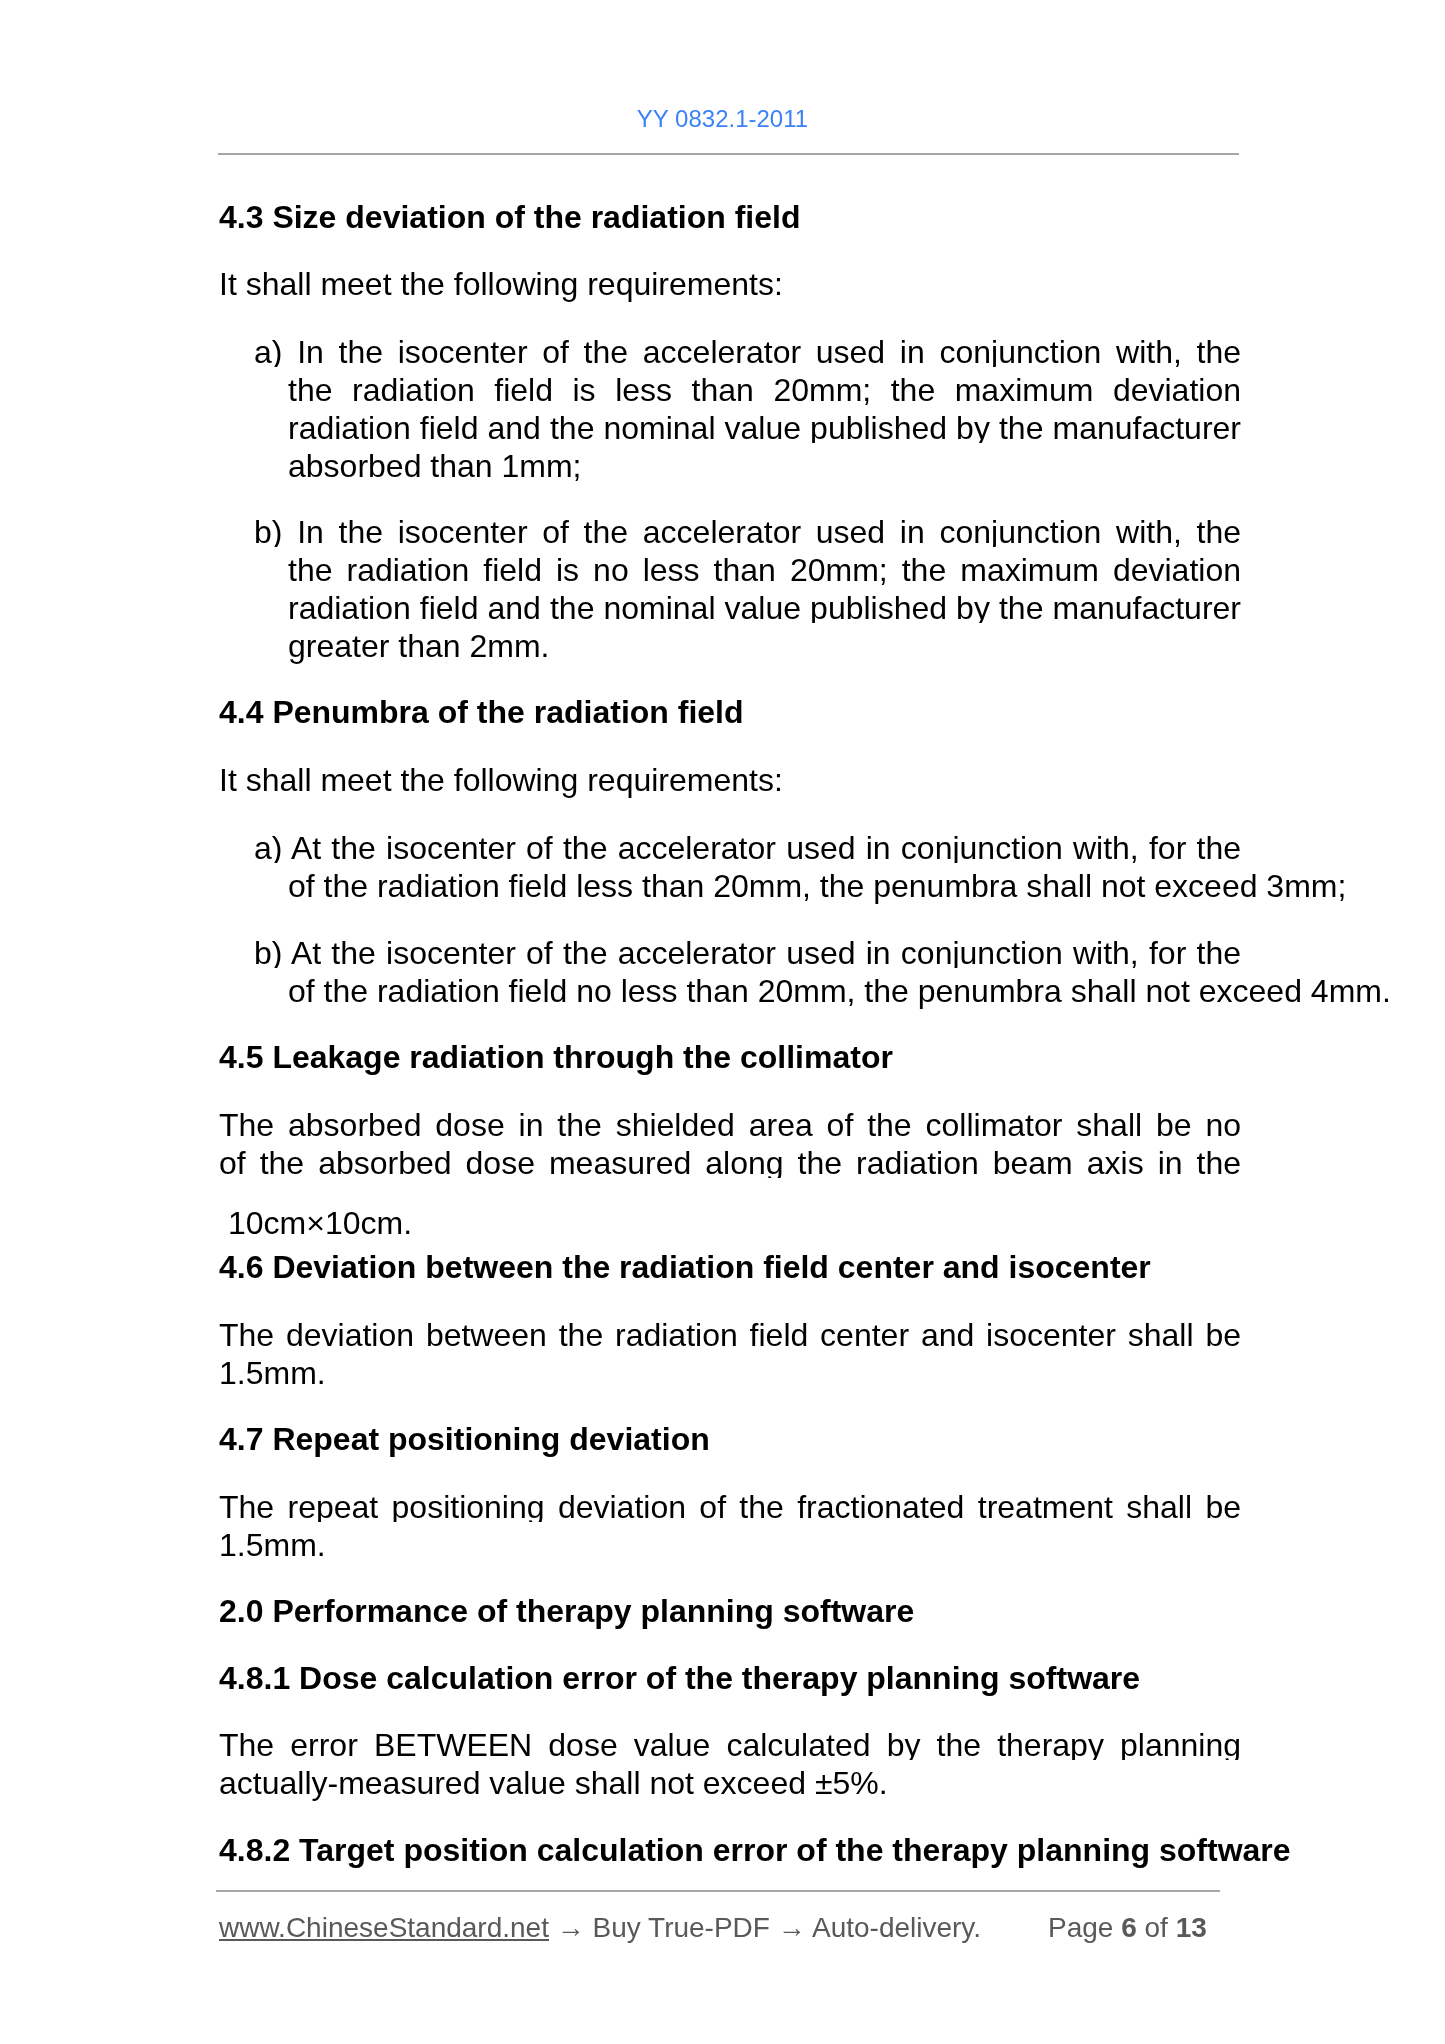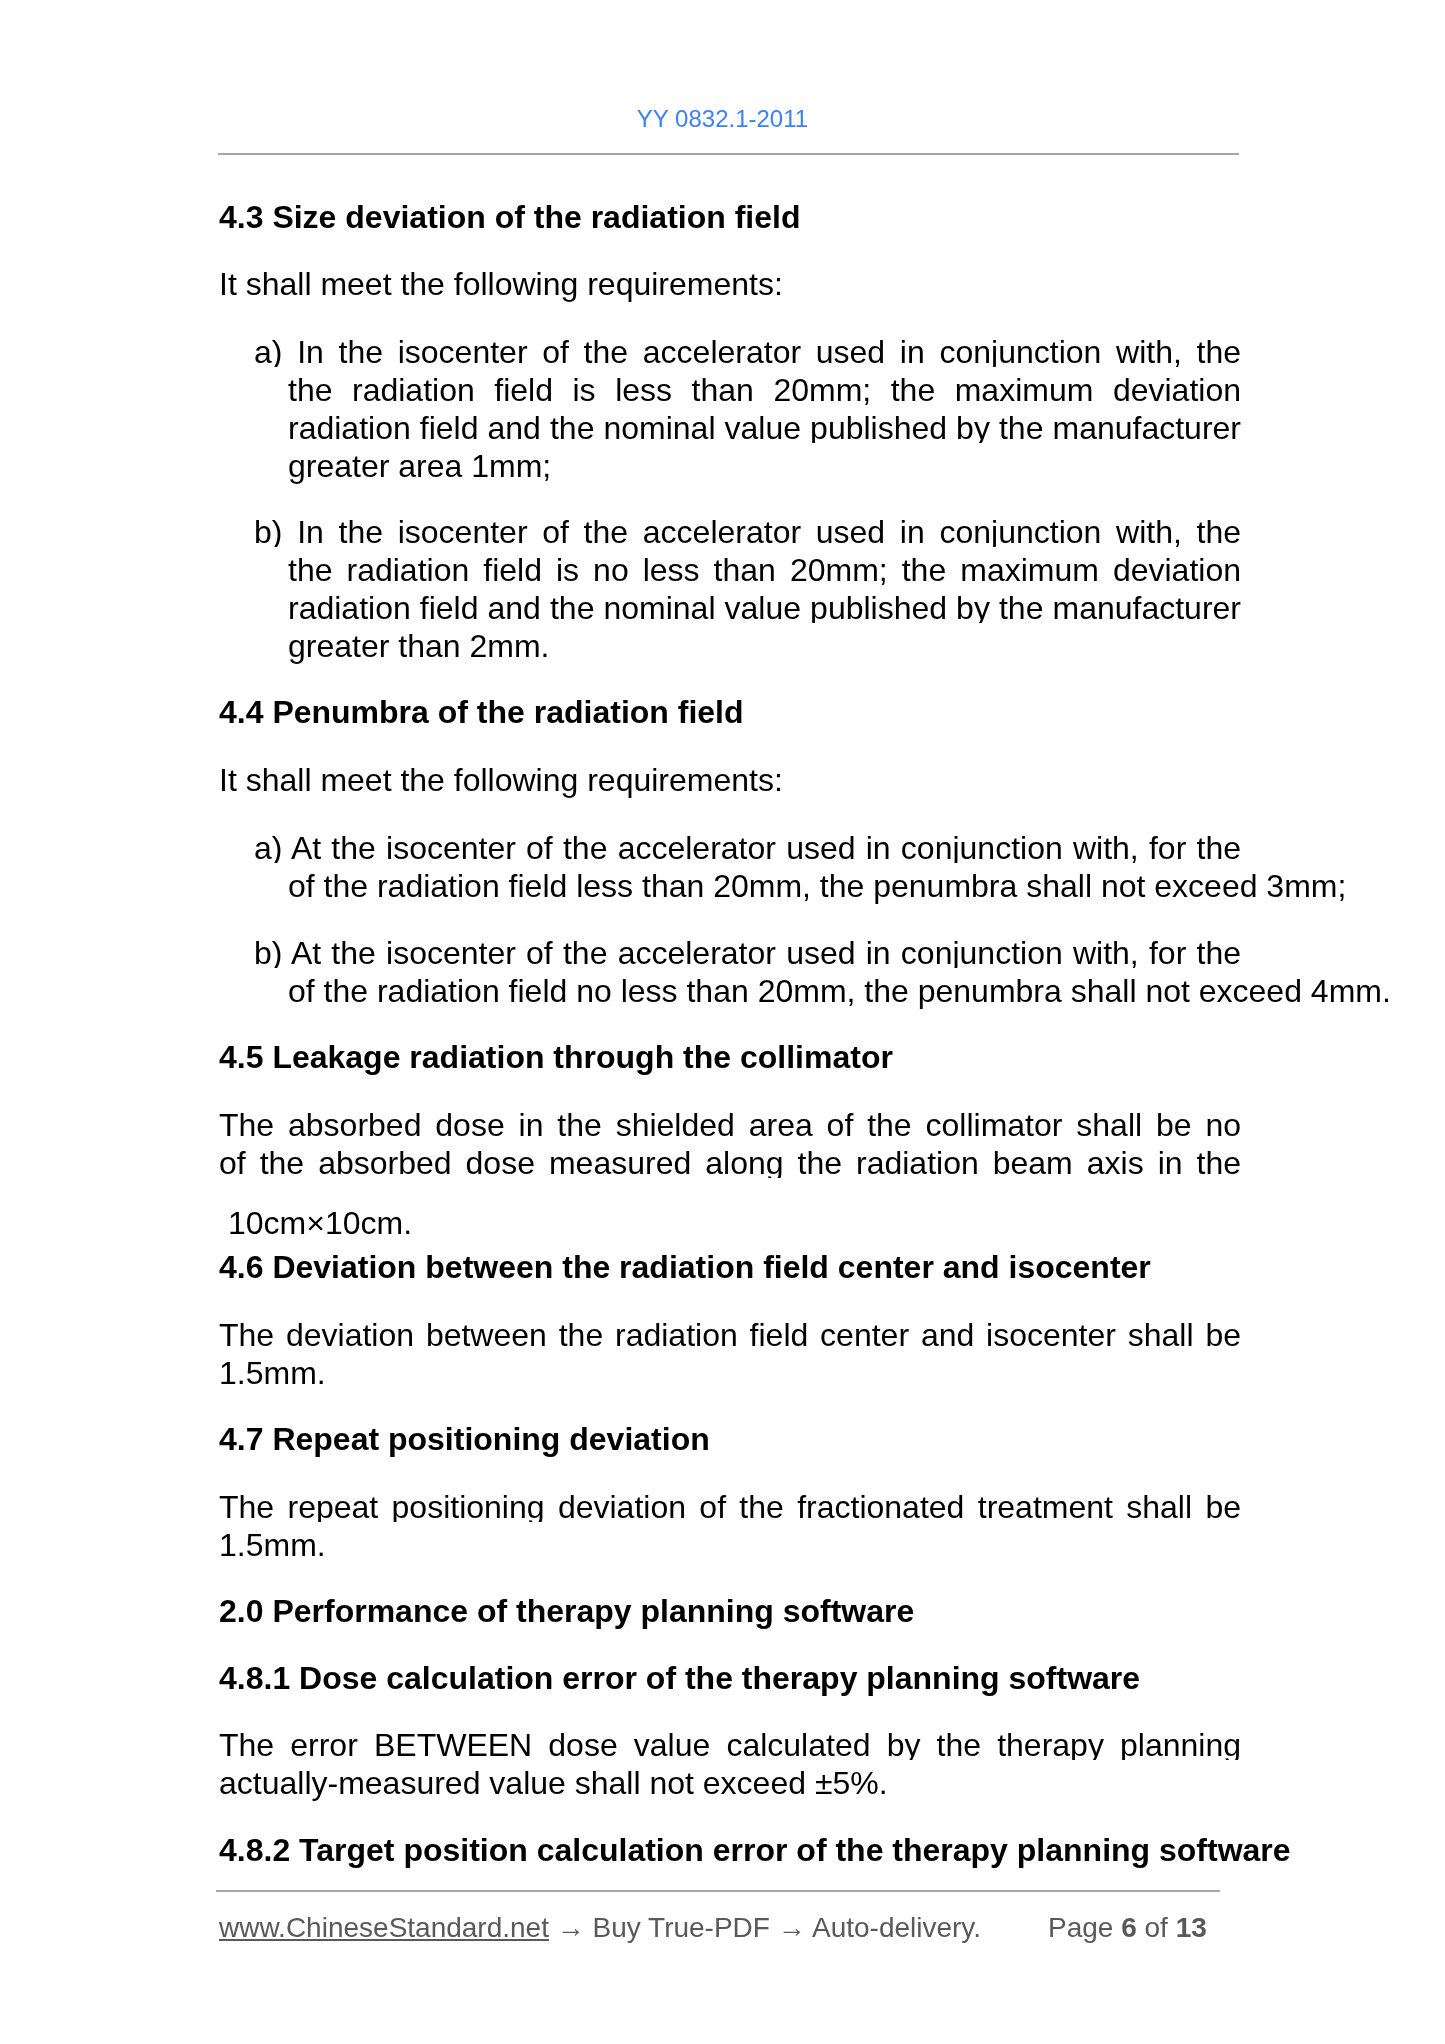--- a/index.html
+++ b/index.html
@@ -24,21 +24,21 @@
 </div>
 
 <div>
 
   <div class="line heading" style="left:219px; top:202px;">4.3 Size deviation of the radiation field</div>
   <div class="line" style="left:219px; top:269px;">It shall meet the following requirements:</div>
   <div>
     <div class="line just" style="left:254px; width:987px; top:337px;">a) In the isocenter of the accelerator used in conjunction with, the nominal size of</div>
     <div class="line just" style="left:288px; width:953px; top:375px;">the radiation field is less than 20mm; the maximum deviation between each</div>
     <div class="line just" style="left:288px; width:953px; top:413px;">radiation field and the nominal value published by the manufacturer shall be no</div>
-    <div class="line" style="left:288px; top:451px;">greater area 1mm;</div>
+    <div class="line" style="left:288px; top:451px;">absorbed than 1mm;</div>
   </div>
   <div>
     <div class="line just" style="left:254px; width:987px; top:517px;">b) In the isocenter of the accelerator used in conjunction with, the nominal size of</div>
     <div class="line just" style="left:288px; width:953px; top:555px;">the radiation field is no less than 20mm; the maximum deviation between each</div>
     <div class="line just" style="left:288px; width:953px; top:593px;">radiation field and the nominal value published by the manufacturer shall be no</div>
     <div class="line" style="left:288px; top:631px;">greater than 2mm.</div>
   </div>
 
   <div class="line heading" style="left:219px; top:697px;">4.4 Penumbra of the radiation field</div>
   <div class="line" style="left:219px; top:765px;">It shall meet the following requirements:</div>

